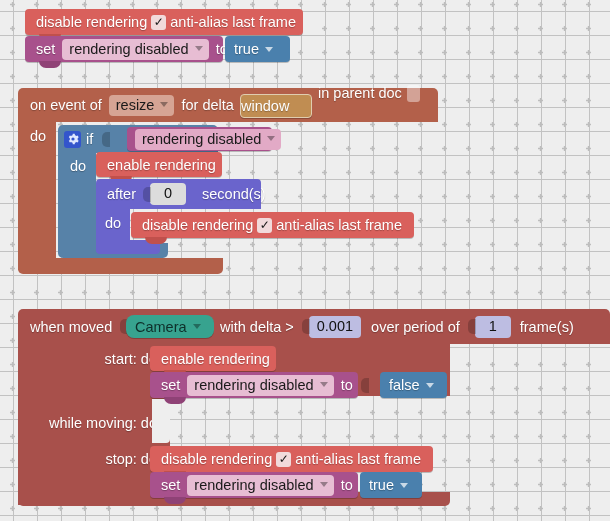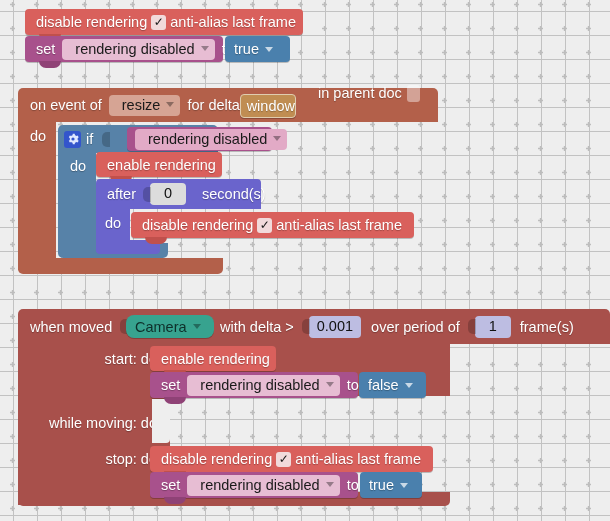--- a/index.html
+++ b/index.html
@@ -101,21 +101,21 @@
     width: 8px; height: 15px;
     border-radius: 5px 0 0 5px;
     background: rgba(0,0,0,0.20);
   }
 
   
   .field {
     display: inline-flex;
     align-items: center;
     gap: 4px;
-    padding: 1px 6px 2px 13px;
+    padding: 1px 6px 2px 7px;
     border-radius: 4px;
     color: #1a1a1a;
     font-size: 14.5px;
     line-height: 18px;
     text-shadow: none;
   }
   .caret {
     display: inline-block;
     width: 0; height: 0;
     border-left: 4.5px solid transparent;
@@ -236,21 +236,21 @@
   <div class="blk" style="left:18px; top:88px; width:420px; height:34px; background:transparent; box-shadow:none; padding-left:12px;">
     <span class="txt">on event of</span>
     <span class="field f-brownf" style="margin-left:7px;">
       <span>resize</span>
       <i class="caret"></i>
     </span>
     <span class="txt" style="margin-left:7px;">for delta</span>
     <span class="tab" style="margin-left:8px;"></span>
   </div>
 
-  <div class="blk c-tan" style="left:240px; top:94px; width:56px; height:24px; justify-content:flex-end; border:1px solid #e0cdb0;">
+  <div class="blk c-tan" style="left:240px; top:94px; width:72px; height:24px; justify-content:flex-start; border:1px solid #e0cdb0;">
     <span class="txt">window</span>
   </div>
 
   <div class="blk" style="left:318px; top:76px; width:120px; height:34px; background:transparent; box-shadow:none;">
     <span class="txt">in parent doc</span>
     <span class="socket"></span>
   </div>
 
   <div class="blk" style="left:18px; top:122px; width:40px; height:28px; background:transparent; box-shadow:none; padding-left:12px;">
     <span class="txt">do</span>
@@ -361,21 +361,21 @@
     <span class="txt">set</span>
     <span class="field f-pink" style="margin-left:7px;">
       <span>rendering disabled</span>
       <i class="caret"></i>
     </span>
     <span class="txt" style="margin-left:7px;">to</span>
     <span class="tab" style="margin-left:8px;"></span>
     <span class="notch sh-magenta"></span>
   </div>
 
-  <div class="blk c-blue" style="left:359px; top:372px; width:67px; height:26px; padding-left:9px;">
+  <div class="blk c-blue" style="left:380px; top:372px; width:67px; height:26px; padding-left:9px;">
     <span class="field" style="background:transparent; color:#fff; padding:0;">
       <span class="txt">false</span>
       <i class="caret" style="border-top-color:rgba(255,255,255,0.7);"></i>
     </span>
   </div>
 
   <div class="blk c-red" style="left:150px; top:446px; width:283px; height:26px; padding-left:11px;">
     <span class="txt">disable rendering</span>
     <span class="checkbox">✓</span>
     <span class="txt">anti-alias last frame</span>

